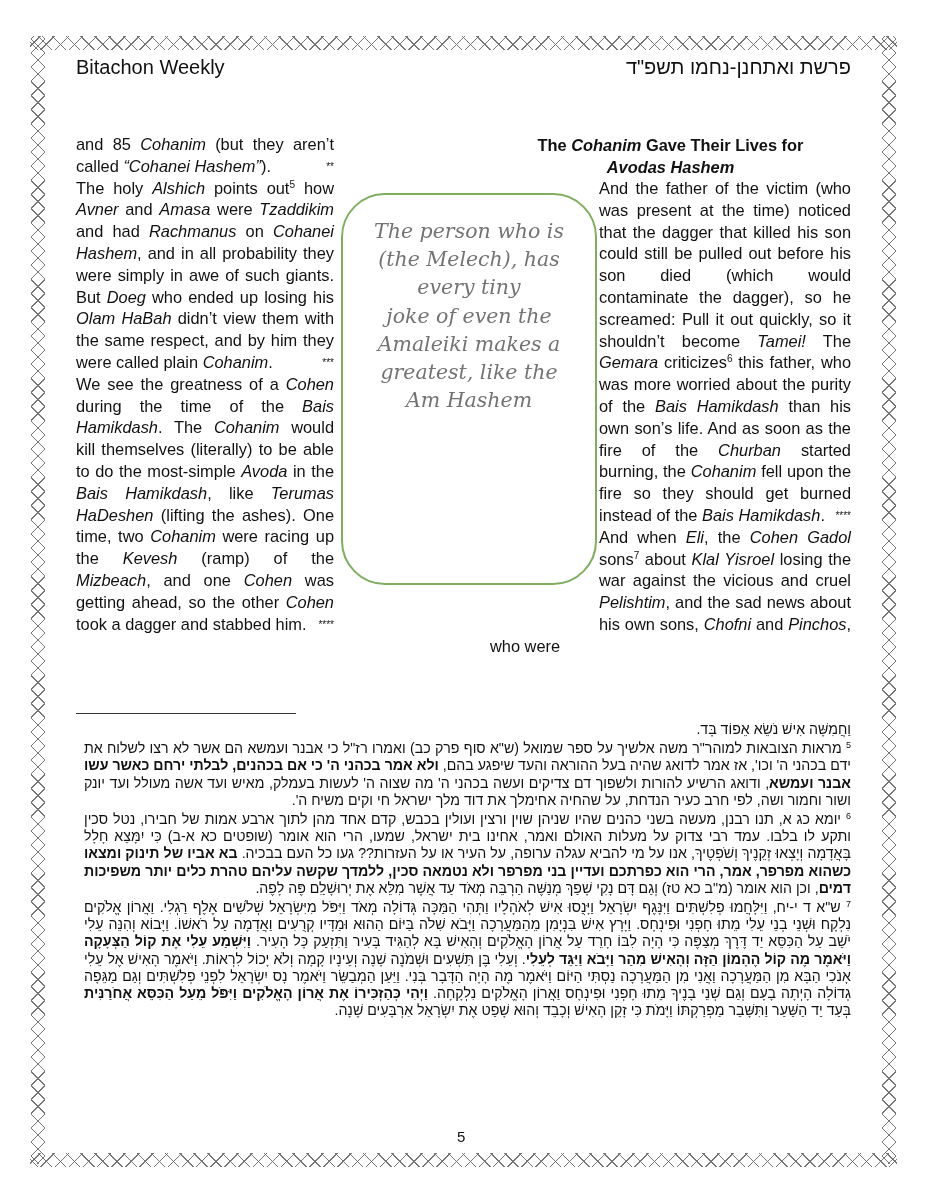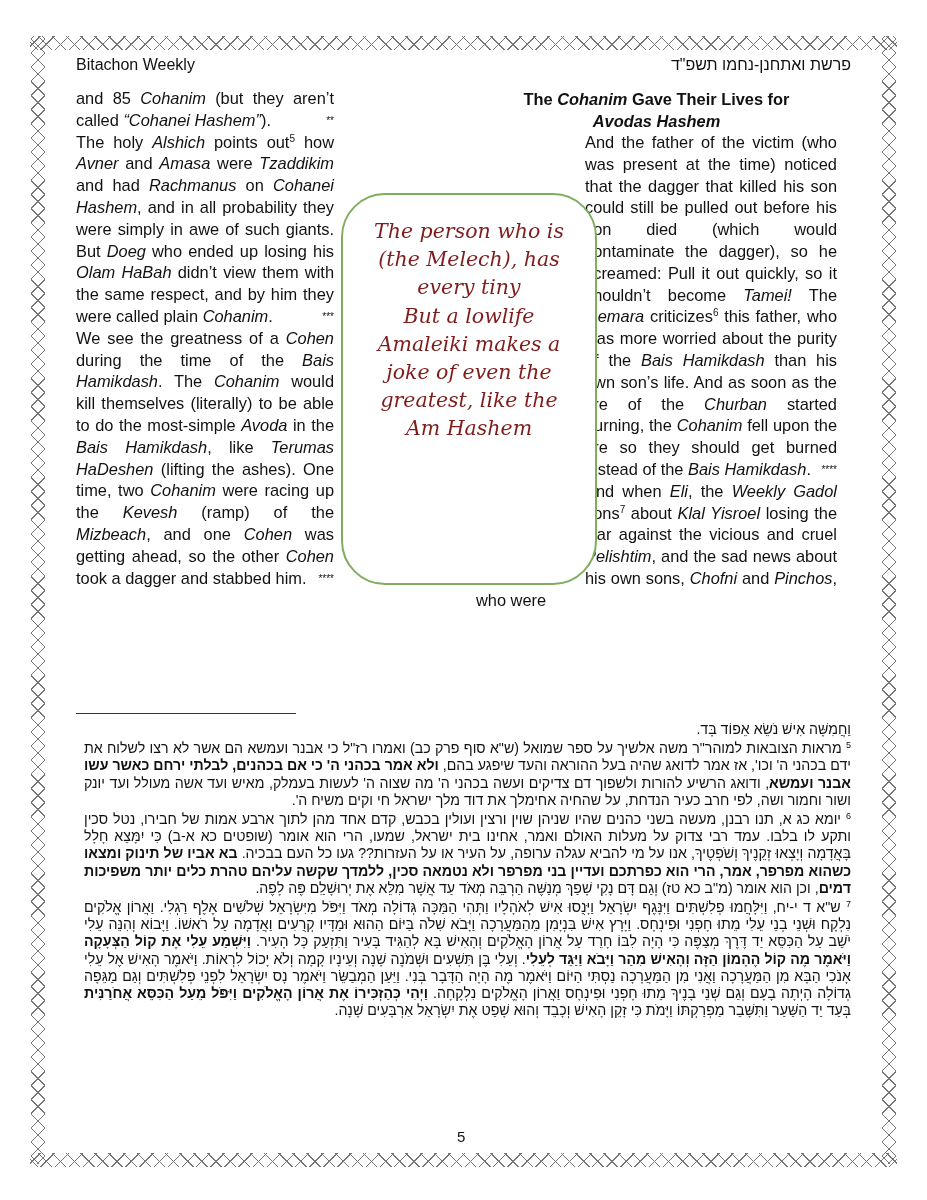--- a/index.html
+++ b/index.html
@@ -15,45 +15,45 @@
   }
   .border-v { width: 14px; top: 36px; bottom: 36px;
     background-image:
       repeating-linear-gradient(45deg, transparent 0 5px, #555 5px 6px, transparent 6px 10px),
       repeating-linear-gradient(-45deg, transparent 0 5px, #555 5px 6px, transparent 6px 10px);
     opacity: .8;
   }
   .b-top { top: 36px; } .b-bottom { top: 1153px; }
   .b-left { left: 31px; } .b-right { right: 31px; }
 
-  .header { position: absolute; top: 56px; left: 76px; right: 76px; height: 20px; font-size: 16px; }
+  .header { position: absolute; top: 56px; left: 76px; right: 76px; height: 20px; font-size: 20px; }
   .header .left { position: absolute; left: 0; top: 0; }
   .header .right { position: absolute; right: 0; top: 0; direction: rtl; }
 
-  .col { position: absolute; font-size: 16.4px; line-height: 21.8px; text-align: justify; }
+  .col { position: absolute; font-size: 16.4px; line-height: 21.8px; text-align: justify; margin-top: 46px; }
   .col p { margin: 0; }
   .col i { font-style: italic; }
   .col sup { font-size: 10px; line-height: 0; vertical-align: 6px; }
   .stars { float: right; font-size: 10px; }
 
   .col-left { left: 76px; top: 88px; width: 359px; }
-  .col-right { left: 476px; top: 88px; width: 361px; }
+  .col-right { left: 490px; top: 88px; width: 361px; }
 
   .float-l { float: right; width: 101px; height: 412px; shape-outside: margin-box; }
   .float-r { float: left; height: 412px; }
 
   .section-title { text-align: center; font-weight: bold; font-size: 16.4px; line-height: 22px; }
 
   .pullquote {
     position: absolute; left: 341px; top: 193px; width: 256px; height: 392px;
     border: 2px solid #7fae5e; border-radius: 44px; box-sizing: border-box;
     background: #fff;
     font-family: "DejaVu Serif", serif; font-style: italic;
     font-size: 20.5px; line-height: 28.2px; text-align: center;
-    padding-top: 22px; color: #7f1d1d;
+    padding-top: 22px; color: #737373;
   }
   .pullquote div { white-space: nowrap; }
 
   .fn-rule { position: absolute; left: 76px; top: 713px; width: 220px; height: 1px; background: #333; }
 
   .footnotes { position: absolute; left: 76px; top: 721px; width: 775px; direction: rtl; text-align: justify;
     font-size: 14.2px; line-height: 17.2px; }
   .footnotes p { margin: 0 0 2px 8px; }
   .footnotes sup { font-size: 9px; vertical-align: 5px; line-height: 0; }
   .footnotes b { font-weight: bold; }
@@ -93,31 +93,30 @@
   <div class="section-title">
     <span>The </span><i>Cohanim</i><span> Gave Their Lives for</span><br>
     <i>Avodas Hashem</i>
   </div>
   <div class="float-r" style="width:109px;margin-top:44px;"></div>
   <p>
     <span>And the father of the victim (who was present at the time) noticed that the dagger that killed his son could still be pulled out before his son died (which would contaminate the dagger), so he screamed: Pull it out quickly, so it shouldn’t become </span><i>Tamei!</i><span> The </span><i>Gemara</i><span> criticizes</span><sup>6</sup><span> this father, who was more worried about the purity of the </span><i>Bais Hamikdash</i><span> than his own son’s life. And as soon as the fire of the </span><i>Churban</i><span> started burning, the </span><i>Cohanim</i><span> fell upon the fire so they should get burned instead of the </span><i>Bais Hamikdash</i><span>.</span>
     <span class="stars">****</span>
   </p>
   <p>
-    <span>And when </span><i>Eli</i><span>, the </span><i>Weekly Gadol</i><span> sons</span><sup>7</sup><span> about </span><i>Klal Yisroel</i><span> losing the war against the vicious and cruel </span><i>Pelishtim</i><span>, and the sad news about his own sons, </span><i>Chofni</i><span> and </span><i>Pinchos</i><span>, who were</span>
+    <span>And when </span><i>Eli</i><span>, the </span><i>Cohen Gadol</i><span> sons</span><sup>7</sup><span> about </span><i>Klal Yisroel</i><span> losing the war against the vicious and cruel </span><i>Pelishtim</i><span>, and the sad news about his own sons, </span><i>Chofni</i><span> and </span><i>Pinchos</i><span>, who were</span>
   </p>
 </div>
 
 <div class="pullquote">
   <div>The person who is</div>
   <div>(the Melech), has</div>
   <div>every tiny</div>
-  <div>But a lowlife</div>
+  <div>joke of even the</div>
   <div>Amaleiki makes a</div>
-  <div>joke of even the</div>
   <div>greatest, like the</div>
   <div>Am Hashem</div>
 </div>
 
 <div class="fn-rule"></div>
 <div class="footnotes">
   <p>וַחֲמִשָּׁה אִישׁ נֹשֵׂא אֵפוֹד בָּד.</p>
   <p>
     <sup>5</sup>
     <span>מראות הצובאות למוהר"ר משה אלשיך על ספר שמואל (ש"א סוף פרק כב) ואמרו רז"ל כי אבנר ועמשא הם אשר לא רצו לשלוח את ידם בכהני ה' וכו', אז אמר לדואג שהיה בעל ההוראה והעד שיפגע בהם, </span><b>ולא אמר בכהני ה' כי אם בכהנים, לבלתי ירחם כאשר עשו אבנר ועמשא</b><span>, ודואג הרשיע להורות ולשפוך דם צדיקים ועשה בכהני ה' מה שצוה ה' לעשות בעמלק, מאיש ועד אשה מעולל ועד יונק ושור וחמור ושה, לפי חרב כעיר הנדחת, על שהחיה אחימלך את דוד מלך ישראל חי וקים משיח ה'.</span>

